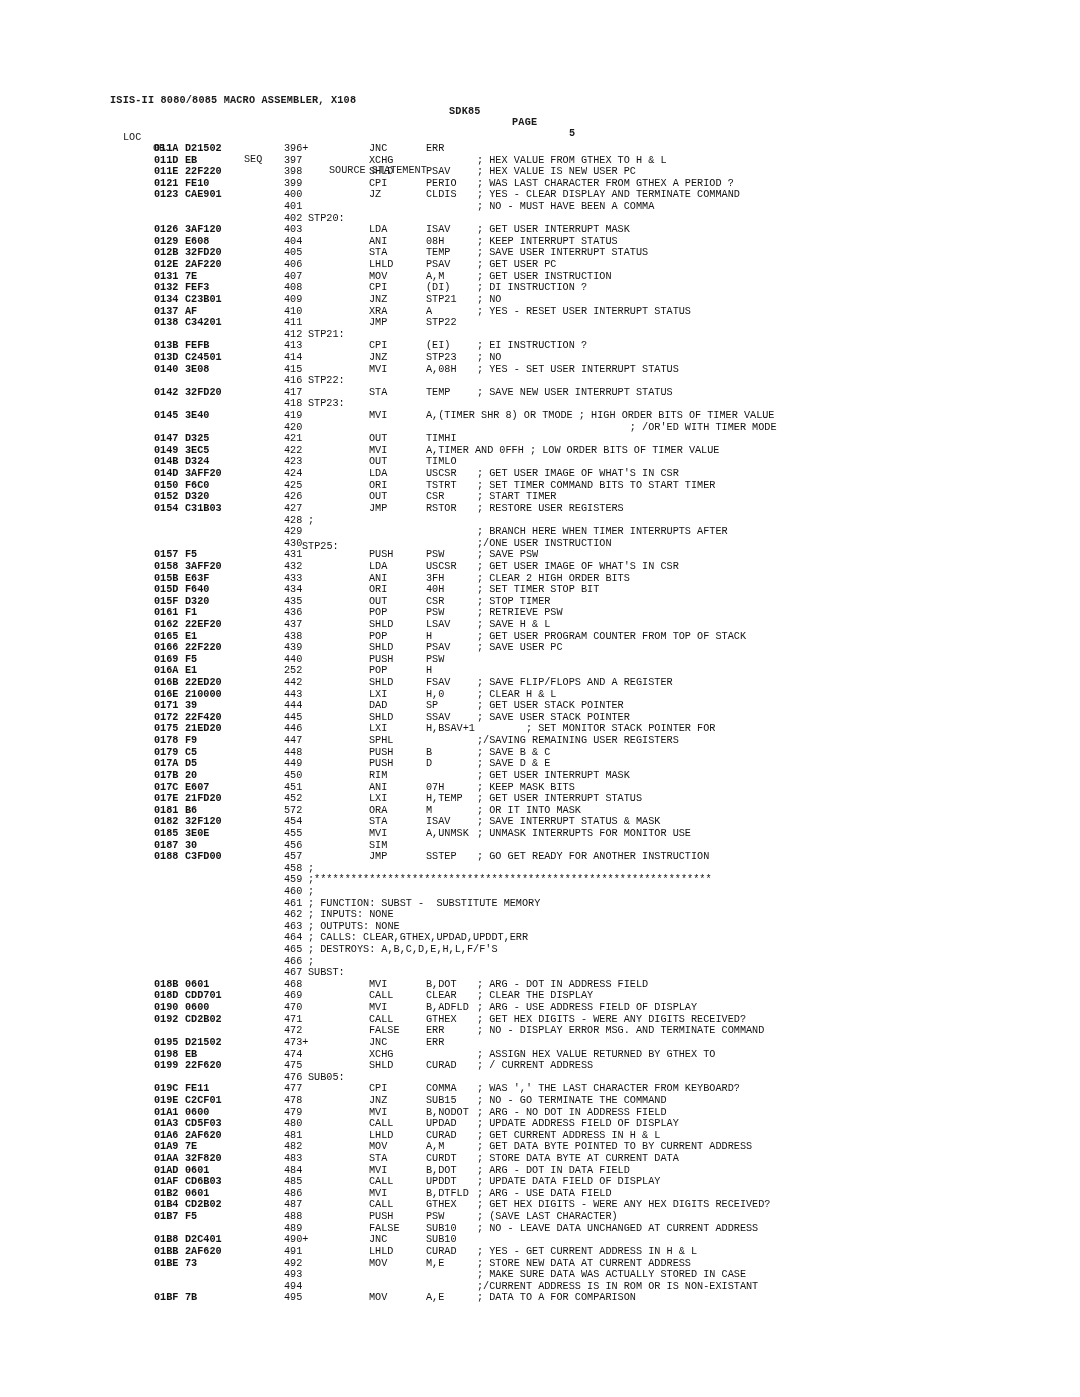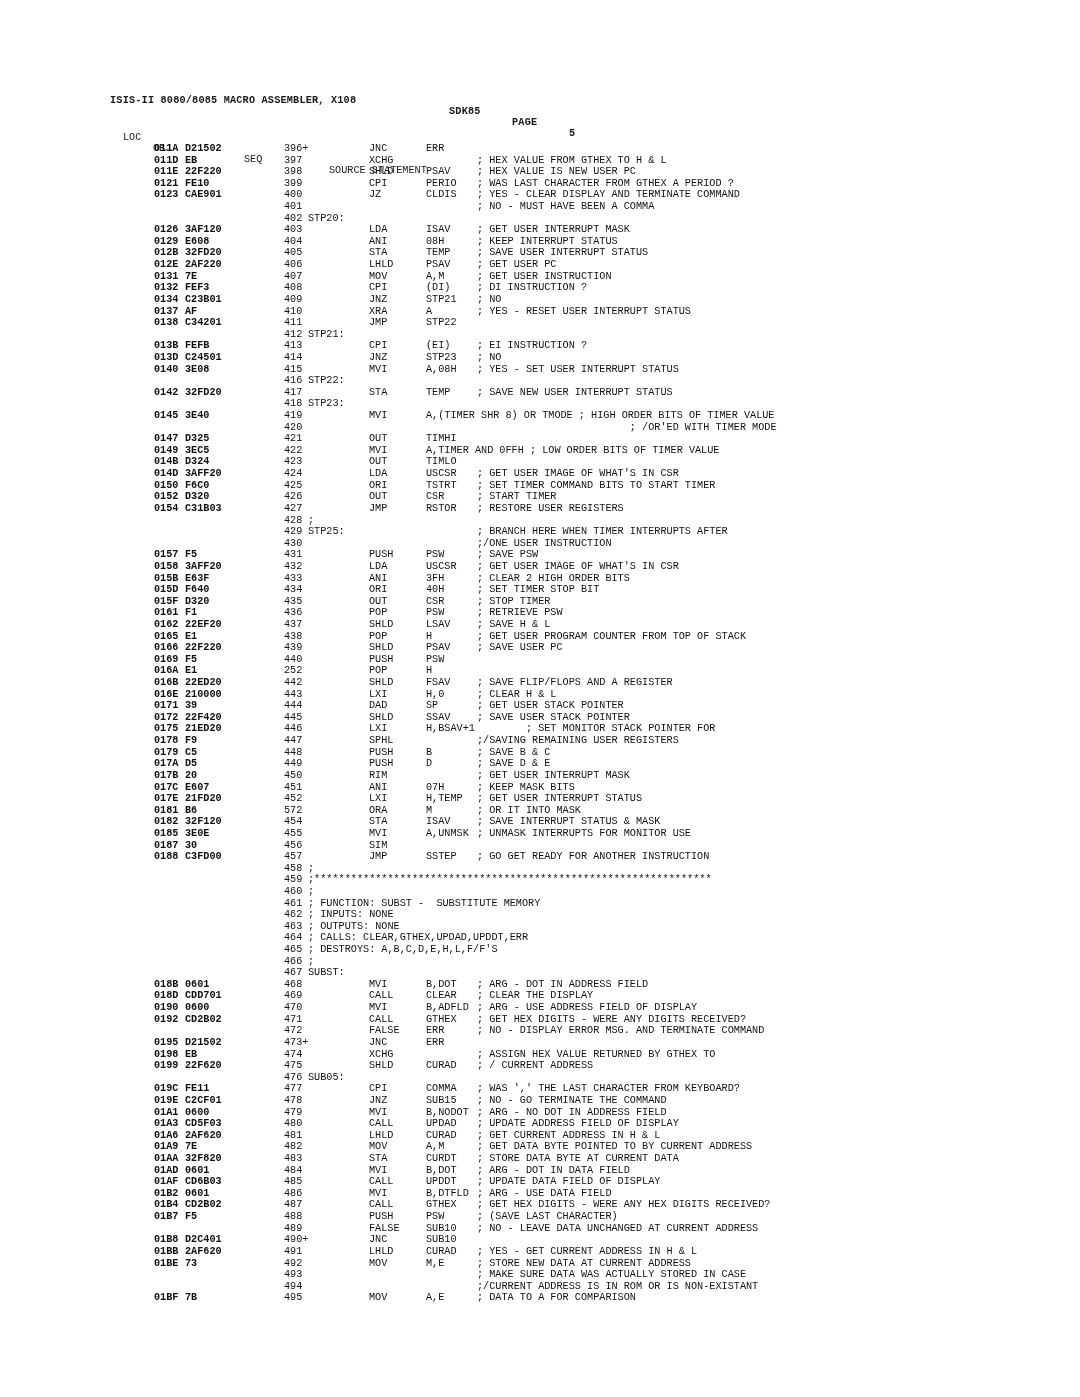--- a/index.html
+++ b/index.html
@@ -8,21 +8,21 @@
   .hdr { position:absolute; top:84px; left:110px; font-family:Liberation Mono, monospace; font-size:10.2px; font-weight:bold; color:#1a1a1a; white-space:pre; letter-spacing:0.2px; }
   .hdr span { position:absolute; white-space:pre; }
   .colhdr { position:absolute; top:121px; left:0; font-family:"Liberation Mono","DejaVu Sans Mono",monospace; font-size:10.2px; color:#1a1a1a; white-space:pre; }
   .colhdr span { position:absolute; white-space:pre; }
   .listing { position:absolute; top:143px; left:0; width:872px; font-family:"Liberation Mono","DejaVu Sans Mono",monospace; font-size:10.2px; color:#111;padding-left:31px; }
   .ln { position:relative; height:11.62px; line-height:11.62px; white-space:pre; }
   .ln span { position:absolute; top:0; white-space:pre; }
   .loc { left:123px; font-weight:bold; }
   .obj { left:154px; font-weight:bold; }
   .seq { left:253px; }
-  .lbl { left:277px; }
+  .lbl { left:271px;margin-top:15px; }
   .op  { left:338px; }
   .arg { left:395px; }
   .cmt { left:446px; }
   .full{ left:277px; }
 </style>
 </head>
 <body>
 
 <div class="page">
   <div class="hdr">

